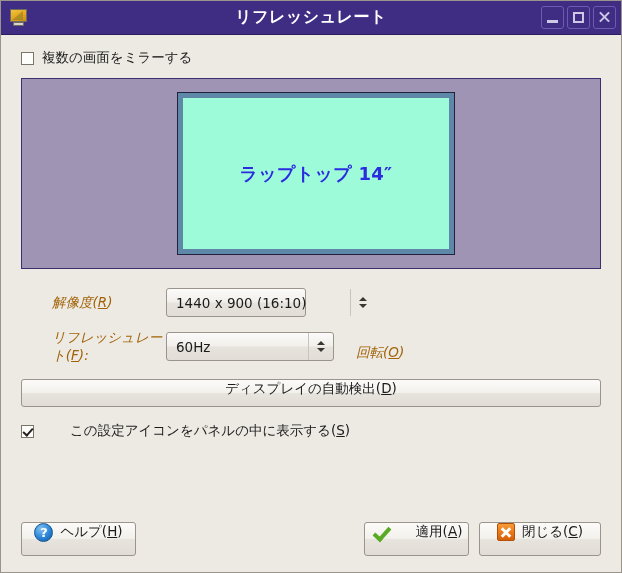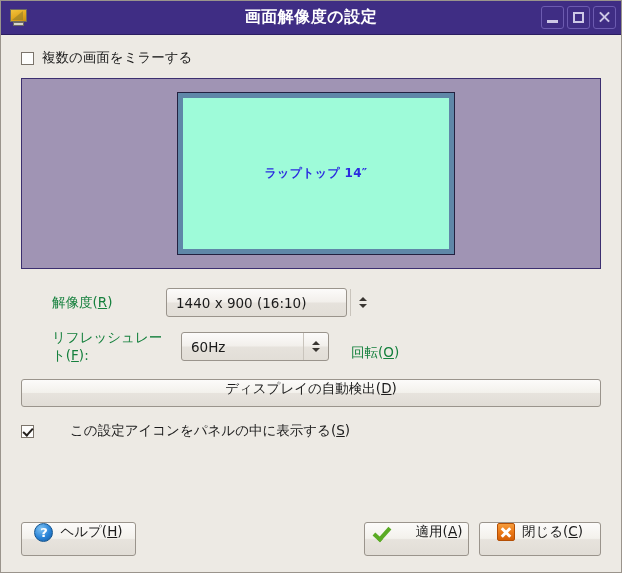--- a/index.html
+++ b/index.html
@@ -171,57 +171,58 @@
     background: #9efbd9;
     border: 1px solid #232140;
     box-sizing: border-box;
     box-shadow: inset 0 0 0 5px #5f87a8;
     display: flex;
     align-items: center;
     justify-content: center;
   }
   .monitor-label {
     color: #2b2be0;
-    font-size: 12px;
+    font-size: 18px;
     font-weight: bold;
     letter-spacing: 0.3px;
   }
 
   
   .form-area { margin-top: 18px; }
   .form-row {
     display: flex;
     align-items: center;
     height: 31px;
   }
   .form-row + .form-row { margin-top: 13px; }
   .form-label {
     font-size: 13.5px;
-    color: #15803d;
+    color: #a16207;
+    font-style: italic;
   }
   .lbl-res   { width: 145px; padding-left: 31px; box-sizing: border-box; }
   .lbl-rate  { width: 145px; padding-left: 31px; box-sizing: border-box; }
   .lbl-rot   { margin: 12px 10px 0 22px; }
   .mn { text-decoration: underline; }
 
   .combo {
     height: 29px;
     background: linear-gradient(to bottom,#fcfbfa 0%,#f2efeb 48%,#e6e2dc 52%,#e2ded7 100%);
     border: 1px solid #9a948c;
     border-radius: 3px;
     box-sizing: border-box;
     display: flex;
     align-items: center;
     padding: 0 0 0 9px;
     font-size: 13.5px;
     color: #1b1b1b;
     position: relative;
   }
-  .combo-res  { width: 181px; gap: 44px; }
-  .combo-rate { width: 148px; margin-left: 15px; }
+  .combo-res  { width: 140px; gap: 44px; }
+  .combo-rate { width: 168px; }
   .combo-rot  { width: 124px; }
   .combo-value { flex: 1 1 auto; white-space: nowrap; }
   .combo-arrow {
     width: 24px;
     height: 100%;
     display: flex;
     flex-direction: column;
     align-items: center;
     justify-content: center;
     gap: 3px;
@@ -321,21 +322,21 @@
 <body>
 
 <div class="window">
 
   <div class="titlebar">
     <div class="title-icon">
       <div class="mon-body"></div>
       <div class="mon-tri"></div>
       <div class="mon-stand"></div>
     </div>
-    <div class="titlebar-title">画面解像度の設定</div>
+    <div class="titlebar-title">リフレッシュレート</div>
     <div class="win-buttons">
       <div class="win-btn">
         <div class="wb-min"></div>
       </div>
       <div class="win-btn">
         <div class="wb-max"></div>
       </div>
       <div class="win-btn">
         <div class="wb-close"></div>
       </div>

